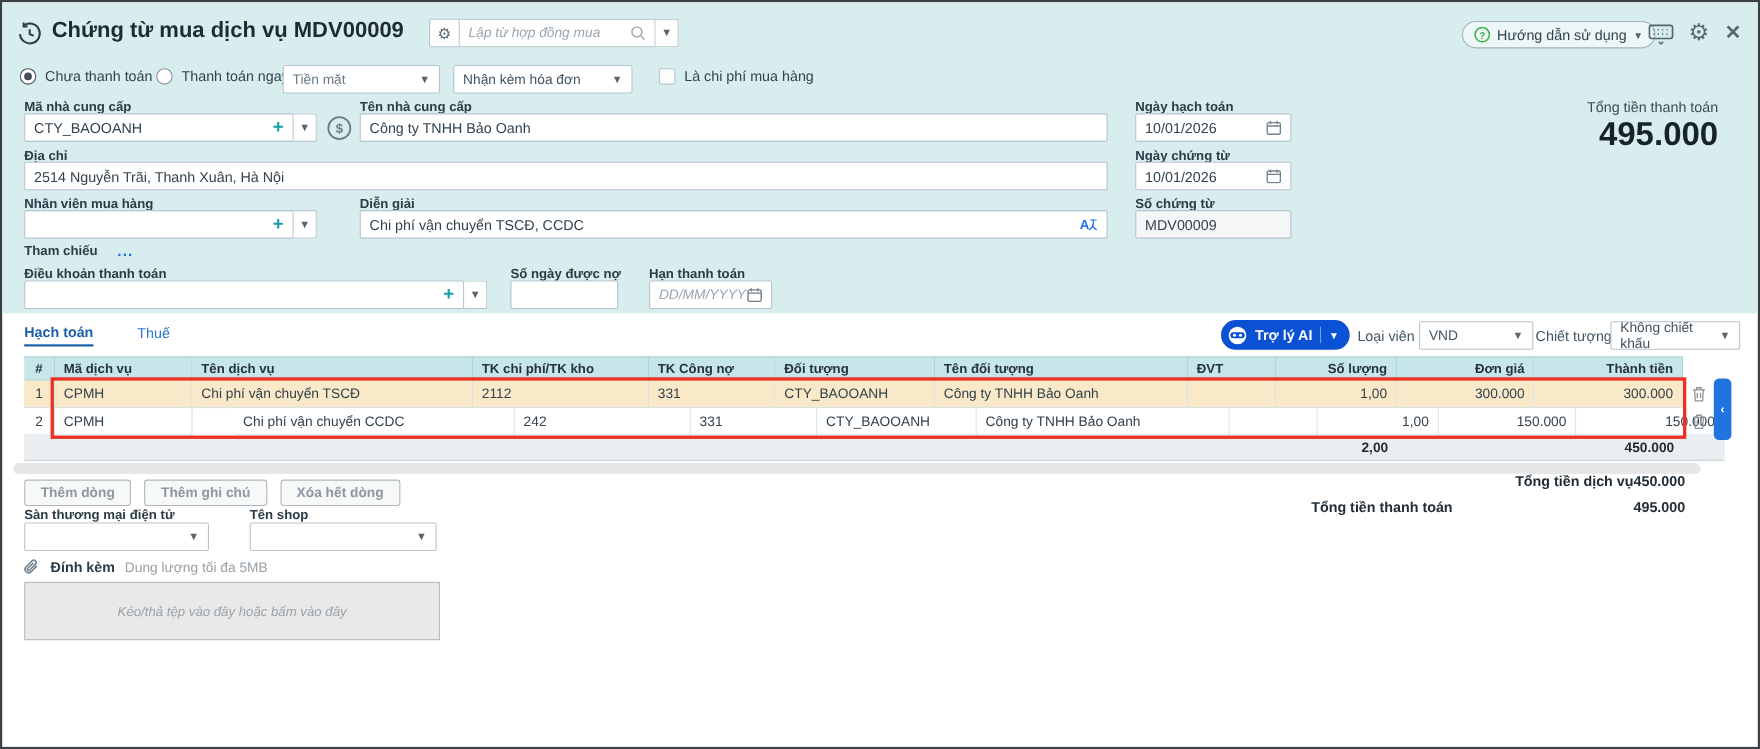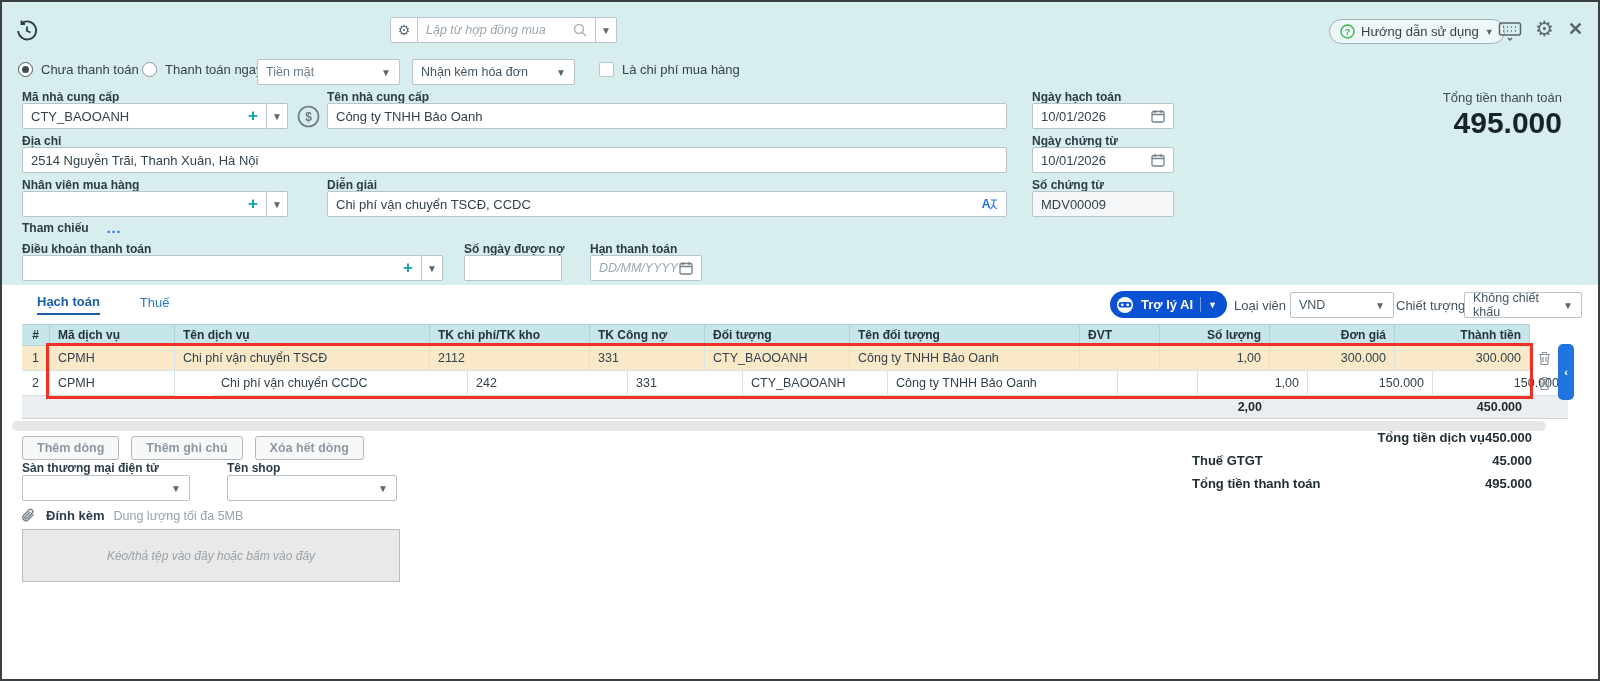--- a/index.html
+++ b/index.html
@@ -85,20 +85,21 @@
 <div id="window">
   <div id="cyan-top"></div>
 
   <div class="abs" style="left:13px;top:17px;">
     <svg width="24" height="24" viewBox="0 0 24 24" fill="none" stroke="#2b3c47" stroke-width="1.8">
       <path d="M6.5 4.5 A9 9 0 1 1 3.2 12"></path>
       <path d="M6.5 1.5 L6.5 5 L10 5" fill="none"></path>
       <path d="M12 7.5 L12 12 L15.5 13.5"></path>
     </svg>
   </div>
+  <div class="abs page-title" style="left:45px;top:15px;">Chứng từ mua dịch vụ MDV00009</div>
 
   <div class="abs flexrow" style="left:388px;top:15px;">
     <div class="inp ctr" style="width:28px;justify-content:center;border-radius:2px 0 0 2px;">
       <span class="icon-gray" style="font-size:14px;">⚙</span>
     </div>
     <div class="inp" style="width:178px;border-left:none;border-radius:0;">
       <span class="placeholder">Lập từ hợp đồng mua</span>
       <span style="margin-left:auto;">
         <svg width="14" height="14" viewBox="0 0 14 14" fill="none" stroke="#a7b4bc" stroke-width="1.5">
           <circle cx="6" cy="6" r="4.5"></circle>
@@ -238,21 +239,21 @@
     </span>
   </div>
   <div class="abs lbl" style="left:1030px;top:176px;">Số chứng từ</div>
   <div class="abs inp" style="left:1030px;top:189px;width:142px;background:#f4f6f7;">
     <span>MDV00009</span>
   </div>
 
   <div class="abs" style="right:36px;top:88px;font-size:13px;color:#3c4c57;">Tổng tiền thanh toán</div>
   <div class="abs" style="right:36px;top:104px;font-size:30px;font-weight:bold;color:#18222a;">495.000</div>
 
-  <div class="abs flexrow" style="left:20px;top:292px;gap:40px;margin-left:15px;">
+  <div class="abs flexrow" style="left:20px;top:292px;gap:40px;">
     <span class="tab active">Hạch toán</span>
     <span class="tab">Thuế</span>
   </div>
   <div class="abs ai-btn" style="left:1108px;top:289px;">
     <span>
       <svg width="18" height="18" viewBox="0 0 18 18">
           <circle cx="9" cy="9" r="8" fill="#ffffff"></circle>
           <rect x="2.5" y="6" width="13" height="5.5" rx="2.7" fill="#0b51d3"></rect>
           <circle cx="6.3" cy="8.8" r="1.4" fill="#ffffff"></circle>
           <circle cx="11.7" cy="8.8" r="1.4" fill="#ffffff"></circle>
@@ -353,24 +354,20 @@
       <div class="gray-btn">Thêm ghi chú</div>
       <div class="gray-btn">Xóa hết dòng</div>
     </div>
 
   <div id="summary-block" class="abs" style="left:1190px;top:424px;width:340px;">
       <div class="flexrow" style="justify-content: flex-end; height: 23px;">
         <span class="sum-lbl">Tổng tiền dịch vụ</span>
         <span class="sum-val">450.000</span>
       </div>
       <div class="flexrow" style="justify-content: space-between; height: 23px;">
-        <span class="sum-lbl">Thuế GTGT</span>
-        <span class="sum-val">45.000</span>
-      </div>
-      <div class="flexrow" style="justify-content: space-between; height: 23px;">
         <span class="sum-lbl">Tổng tiền thanh toán</span>
         <span class="sum-val">495.000</span>
       </div>
     </div>
 
   <div class="abs lbl" style="left:20px;top:459px;">Sàn thương mại điện tử</div>
   <div class="abs dd" style="left:20px;top:473px;width:168px;">
     <span></span>
       <span class="caret">▼</span>
   </div>

